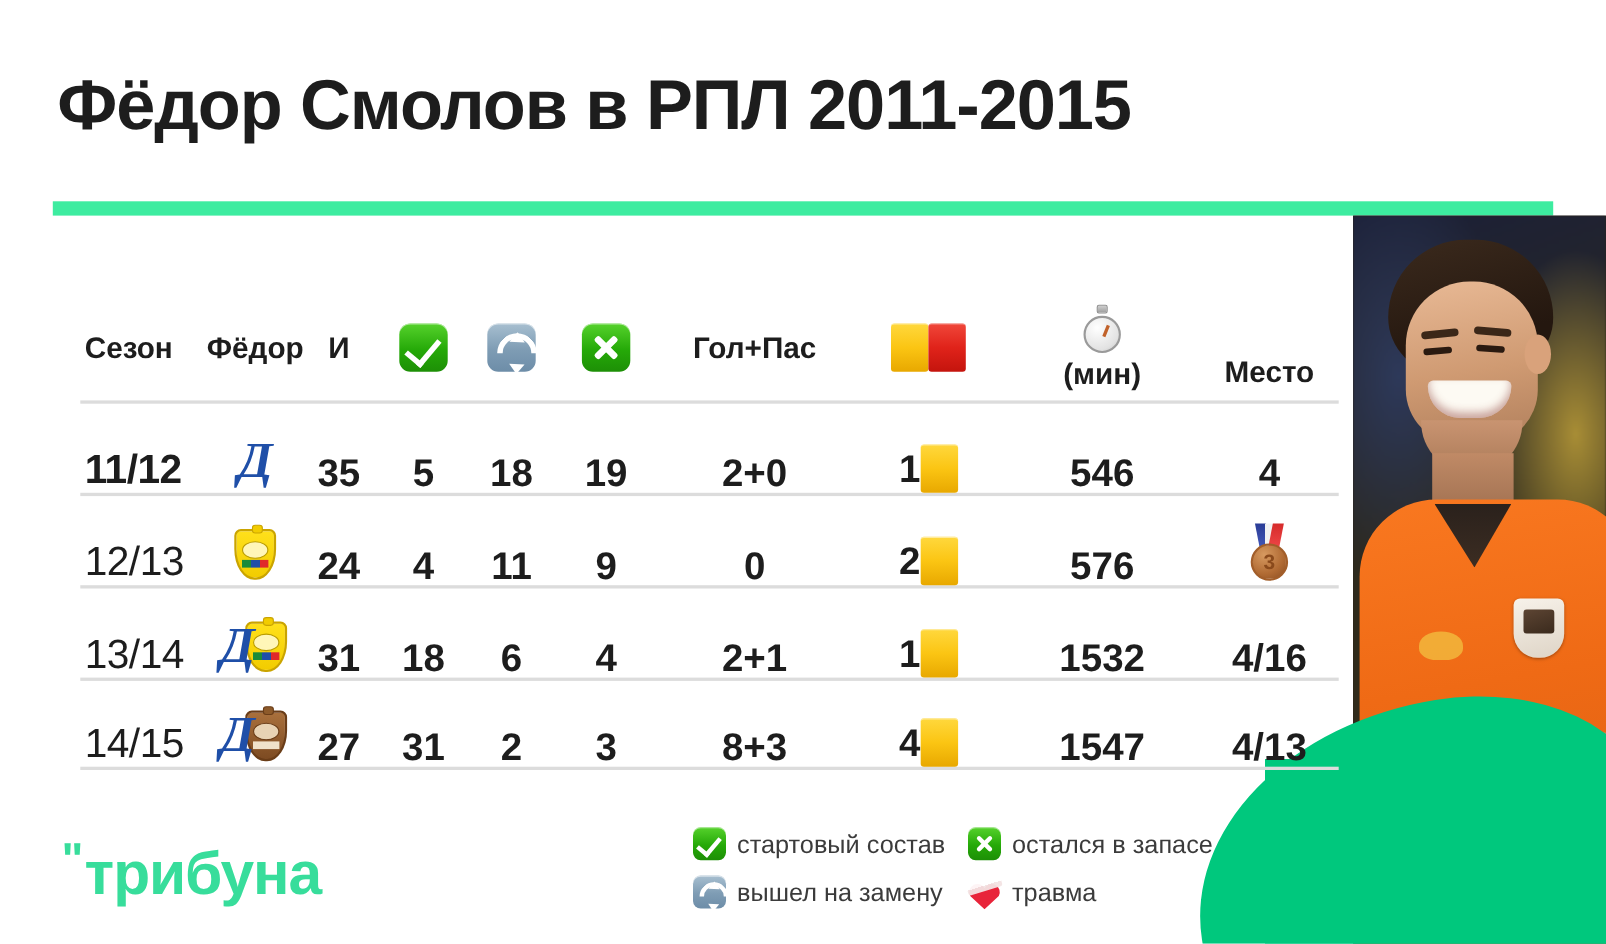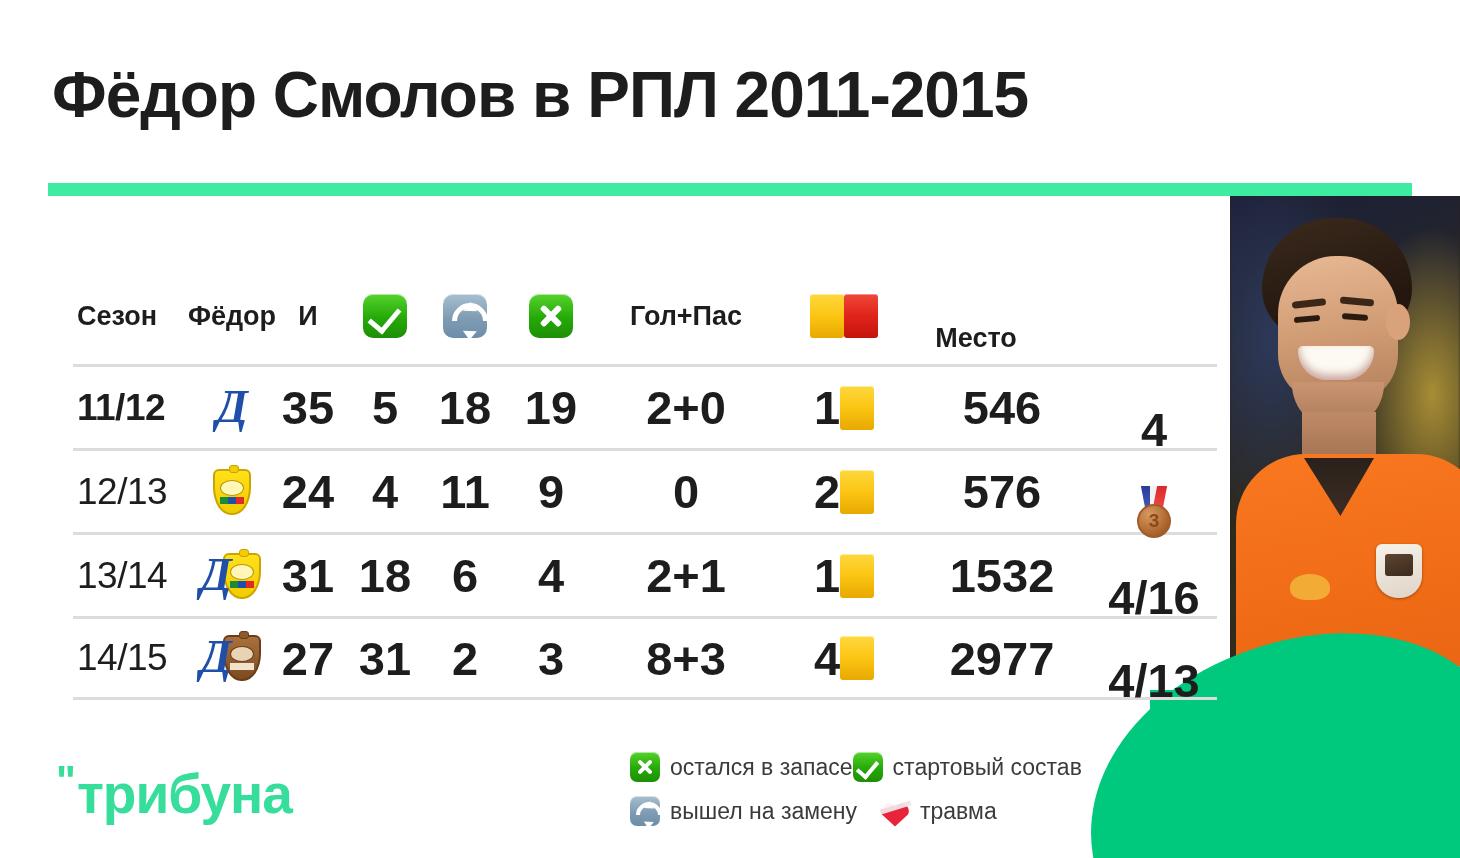--- a/index.html
+++ b/index.html
@@ -130,21 +130,21 @@
     transform:rotate(-9deg);
   }
   .blob2{
     position:absolute;left:1150px;top:690px;width:360px;height:220px;
     background:#00c87d;
   }
 
   
   .table{position:absolute;left:73px;top:268px;width:1144px;}
   .row{
-    display:flex;align-items:center;
+    display:flex;align-items:flex-end;
     box-sizing:border-box;
   }
   .row.head{height:96px;align-items:center;}
   .row.data{height:84px;border-top:3px solid #dcdcdc;}
   .row.last{border-bottom:3px solid #dcdcdc;}
 
   .c{display:flex;align-items:center;justify-content:center;box-sizing:border-box;}
   .c-season{width:120px;justify-content:flex-start;padding-left:4px;}
   .c-club{width:78px;}
   .c-i{width:74px;}
@@ -153,21 +153,21 @@
   .c-bench{width:92px;}
   .c-ga{width:178px;}
   .c-card{width:138px;}
   .c-min{width:178px;}
   .c-place{width:126px;margin-top:44px;}
 
   .hlabel{font-size:27px;font-weight:bold;color:#1d1d1d;white-space:nowrap;}
   .hmin{display:flex;flex-direction:column;align-items:center;gap:2px;}
   .hmin .lbl{font-size:27px;font-weight:bold;color:#1d1d1d;}
 
-  .val{font-size:47px;font-weight:bold;color:#1d1d1d;line-height:1;white-space:nowrap;}
+  .val{font-size:35px;font-weight:bold;color:#1d1d1d;line-height:1;white-space:nowrap;}
   .season{font-size:37px;font-weight:normal;color:#1d1d1d;letter-spacing:-.5px;}
   .season.bold{font-weight:bold;}
 
   
   .sq{position:relative;width:44px;height:44px;border-radius:10px;display:inline-block;}
   .sq.green{background:linear-gradient(180deg,#56d22c 0%,#25a908 55%,#1d8f06 100%);
             box-shadow:inset 0 1px 0 rgba(255,255,255,.55);}
   .sq.blue{background:linear-gradient(180deg,#a7bfd0 0%,#7e9cb4 55%,#6d8da8 100%);
            box-shadow:inset 0 1px 0 rgba(255,255,255,.55);}
   .sq.green .tick{
@@ -361,20 +361,29 @@
       </div>
       <div class="c c-ga">
         <span class="hlabel">Гол+Пас</span>
       </div>
       <div class="c c-card">
         <span class="cards">
           <span class="card-y"></span>
             <span class="card-r"></span>
         </span>
       </div>
+      <div class="c c-min">
+        <span class="hmin">
+          <span class="stopwatch">
+            <span class="crown"></span>
+              <span class="body"></span>
+          </span>
+          <span class="lbl">(мин)</span>
+        </span>
+      </div>
       <div class="c c-place">
         <span class="hlabel">Место</span>
       </div>
     </div>
 
     <div id="rows-host">
         <div class="row data">
           <div class="c c-season">
             <span class="season bold">11/12</span>
           </div>
@@ -520,45 +529,45 @@
             <span class="val">3</span>
           </div>
           <div class="c c-ga">
             <span class="val">8+3</span>
           </div>
           <div class="c c-card">
             <span class="val">4</span>
             <span class="card-y"></span>
           </div>
           <div class="c c-min">
-            <span class="val">2977</span>
+            <span class="val">1547</span>
           </div>
           <div class="c c-place">
             <span class="val">4/13</span>
           </div>
         </div>
       </div>
   </div>
 
   <div class="brand">
     <span class="q">"</span>
     <span>трибуна</span>
   </div>
 
   <div class="legend">
     <div class="lrow">
-      <div class="item">
-        <span class="sq green"><span class="xm"></span></span>
-        <span class="txt">остался в запасе</span>
-      </div>
       <div class="item a">
         <span class="sq green">
             <span class="tick"></span>
           </span>
         <span class="txt">стартовый состав</span>
+      </div>
+      <div class="item">
+        <span class="sq green"><span class="xm"></span></span>
+        <span class="txt">остался в запасе</span>
       </div>
     </div>
     <div class="lrow">
       <div class="item a">
         <span class="sq blue">
             <span class="arrows"></span>
           </span>
         <span class="txt">вышел на замену</span>
       </div>
       <div class="item">

